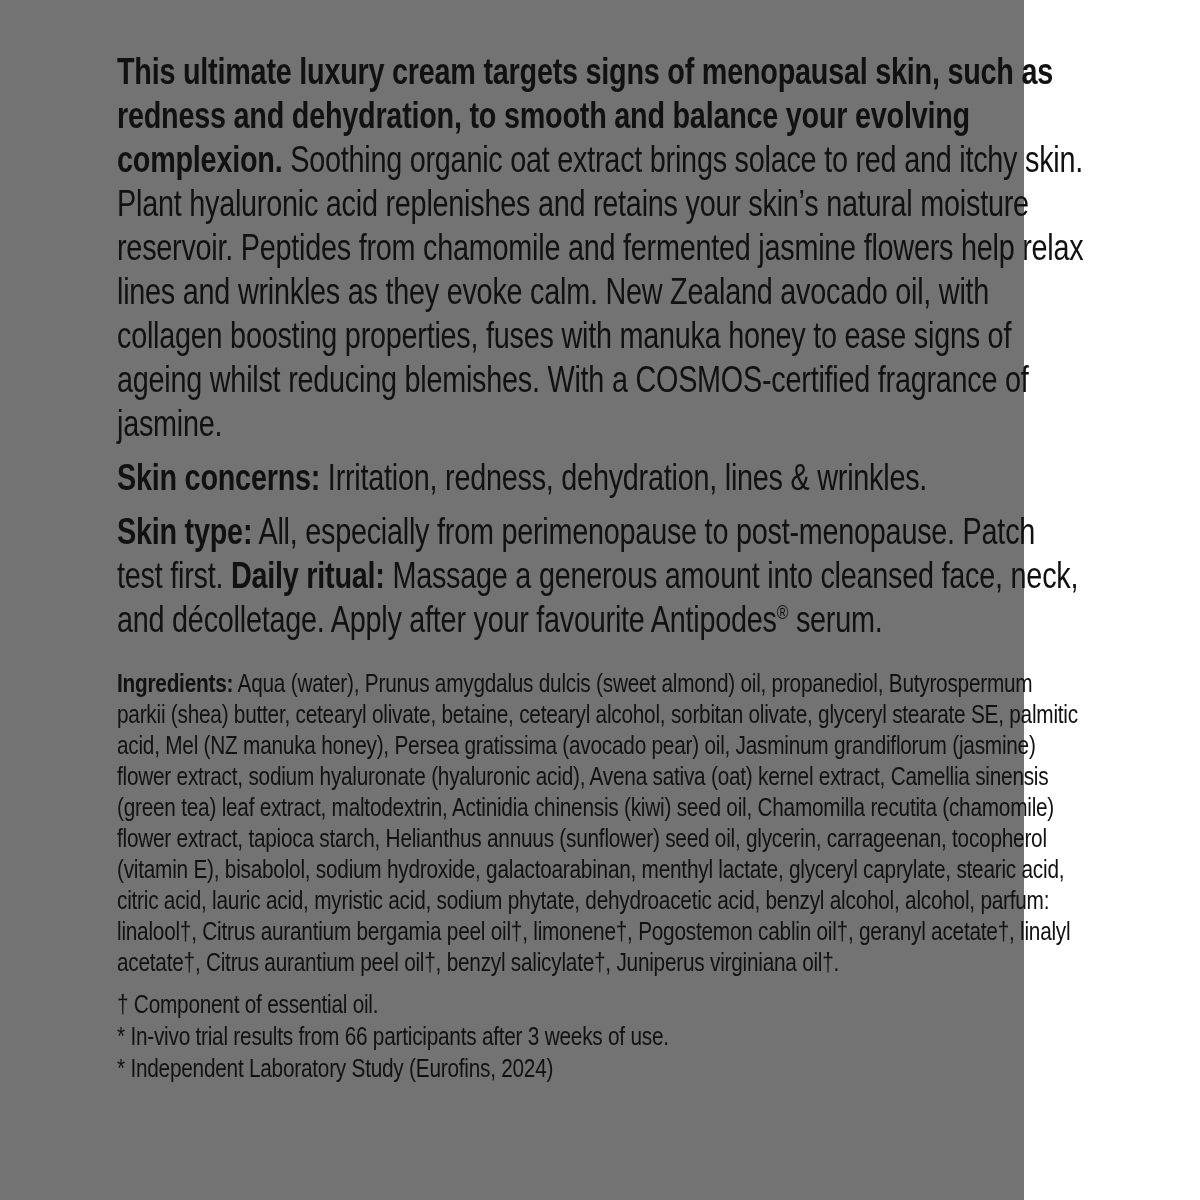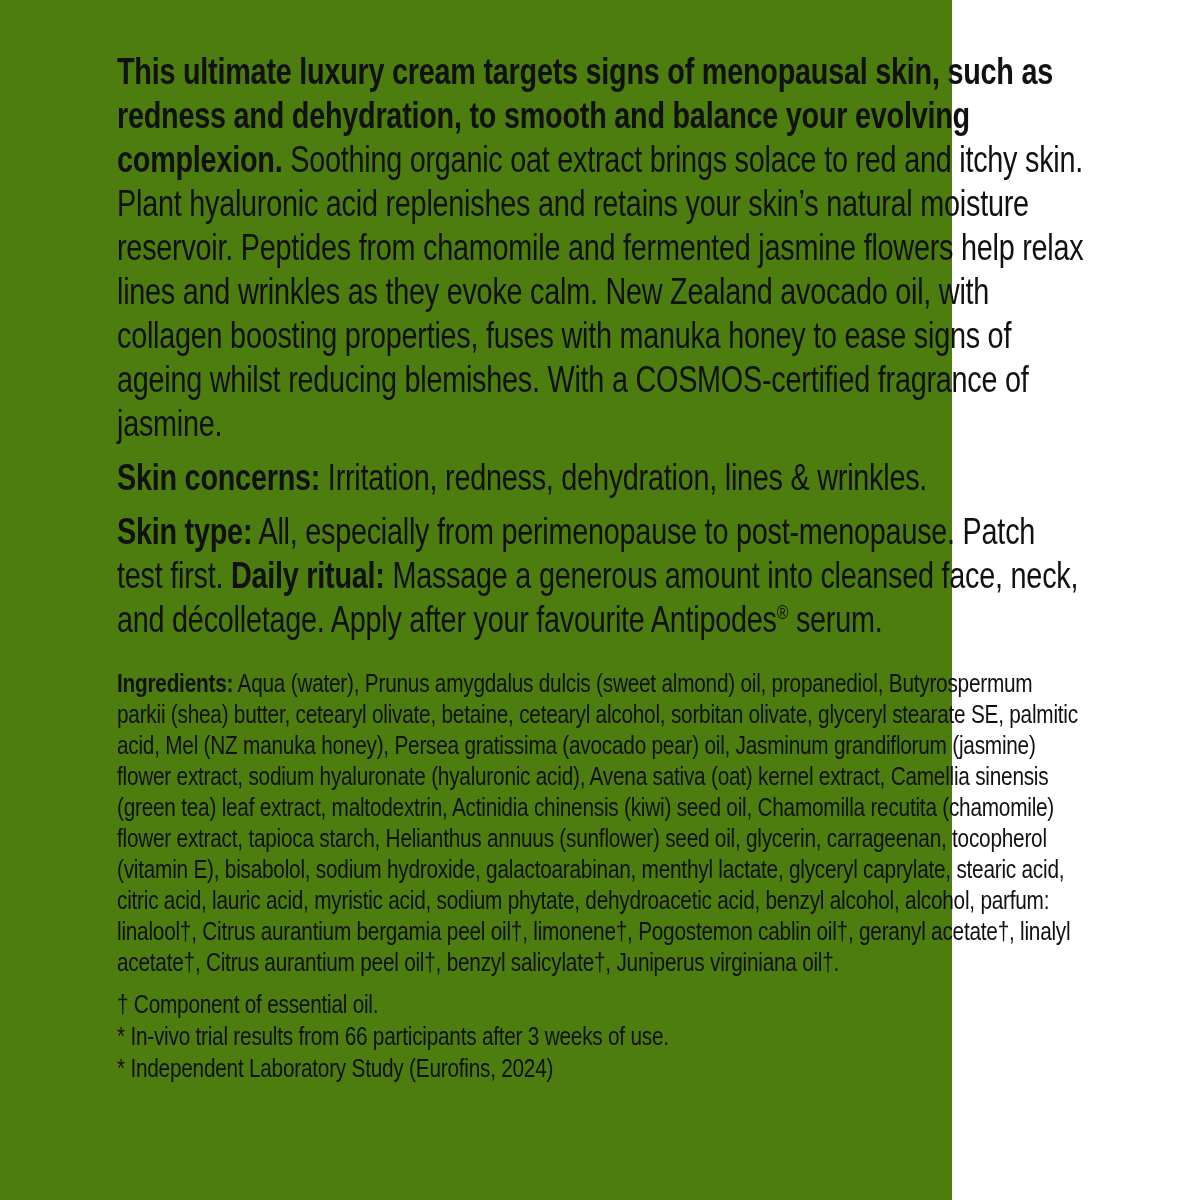--- a/index.html
+++ b/index.html
@@ -5,23 +5,23 @@
   * { margin: 0; padding: 0; box-sizing: border-box; }
   html, body {
     width: 1200px;
     height: 1200px;
     background: #ffffff;
     overflow: hidden;
     font-family: "Liberation Sans", sans-serif;
   }
   .page {
     position: relative;
-    width: 952px;
+    width: 1024px;
     height: 1200px;
-    background: #4d7c0f;
+    background: #737373;
   }
   .content {
     position: absolute;
     left: 117px;
     top: 50px;
     width: 1210px;
     transform: scaleX(0.80);
     transform-origin: 0 0;
     color: #111111;
     letter-spacing: -0.3px;

